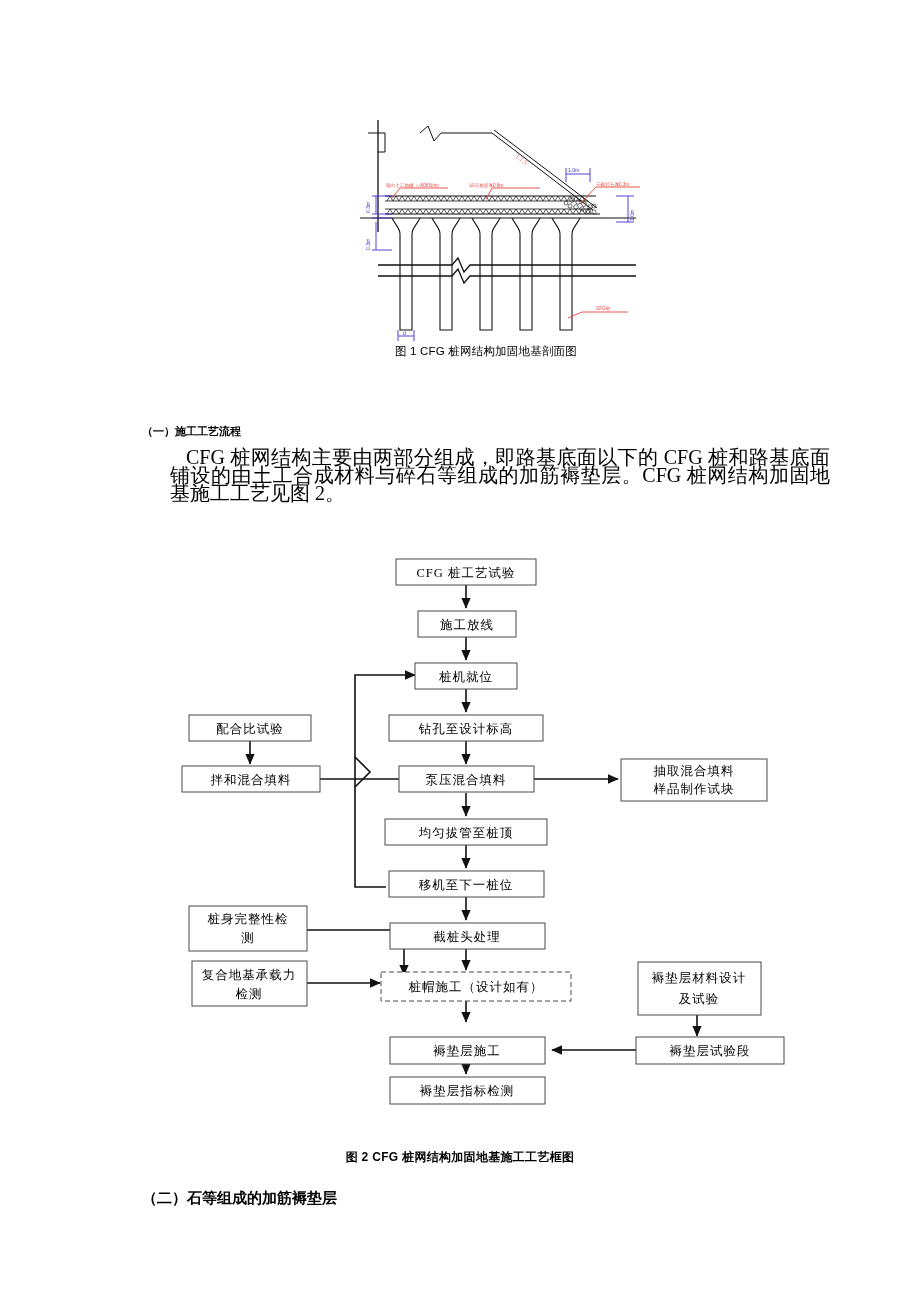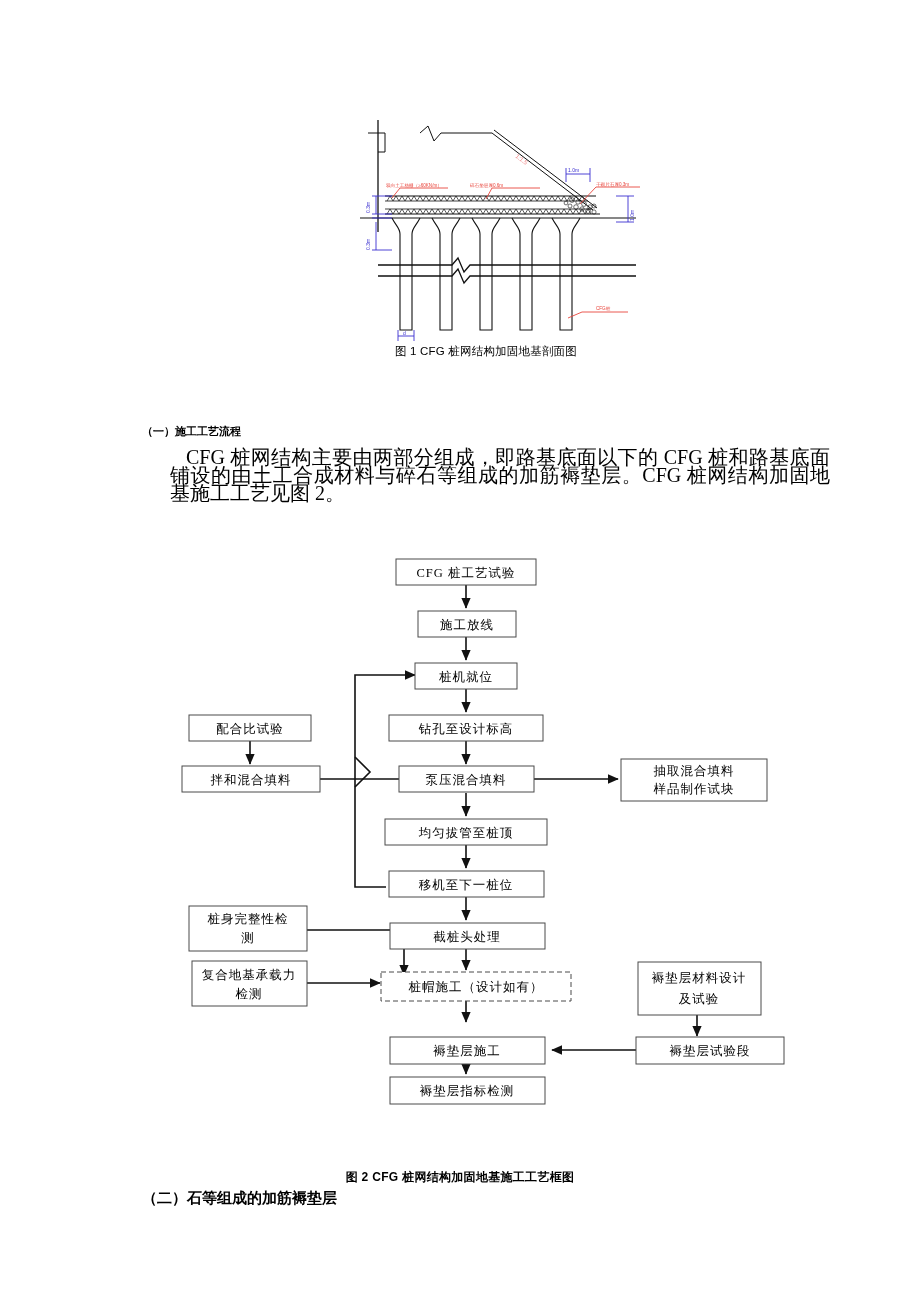--- a/index.html
+++ b/index.html
@@ -397,18 +397,18 @@
         <rect class="fbox-rect" x="636" y="495" width="148" height="27"></rect>
         <text class="fbox-text" x="710" y="513">褥垫层试验段</text>
       </g>
 
       <g>
         <rect class="fbox-rect" x="390" y="535" width="155" height="27"></rect>
         <text class="fbox-text" x="467" y="553">褥垫层指标检测</text>
       </g>
     </svg>
 
-    <div class="fig2-caption" style="position:absolute; top:607px; left:0; width:920px;margin-top:20px;">图 2   CFG 桩网结构加固地基施工工艺框图</div>
+    <div class="fig2-caption" style="position:absolute; top:607px; left:0; width:920px;">图 2   CFG 桩网结构加固地基施工工艺框图</div>
   </div>
 
   <div class="h-sub2">（二）石等组成的加筋褥垫层</div>
 
 </div>
 
 </body></html>

